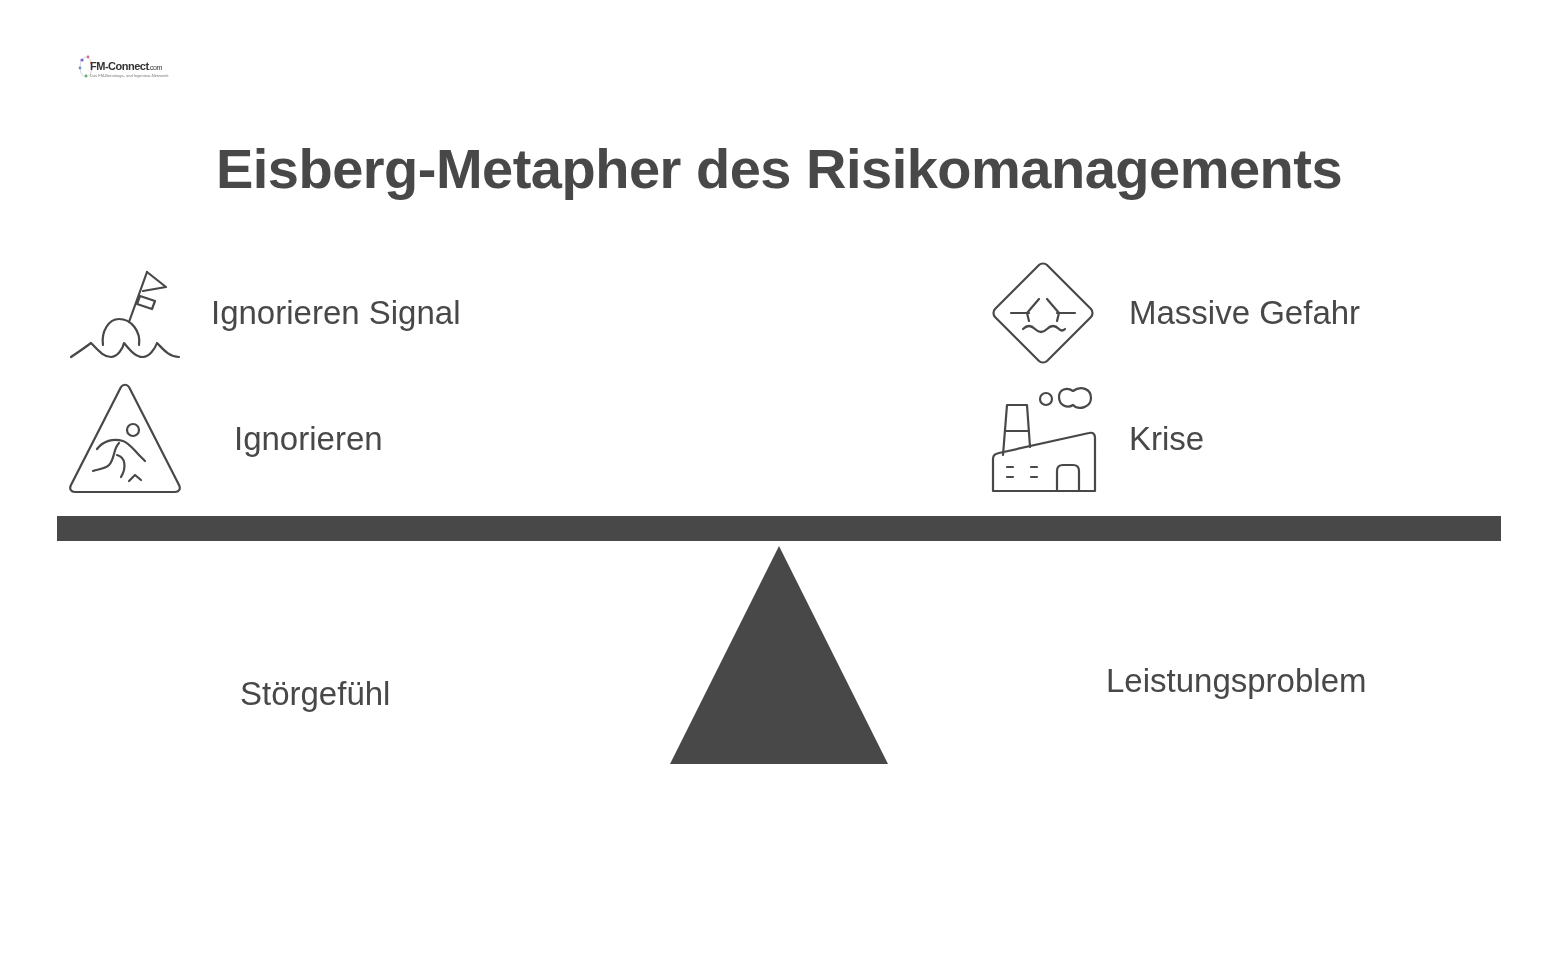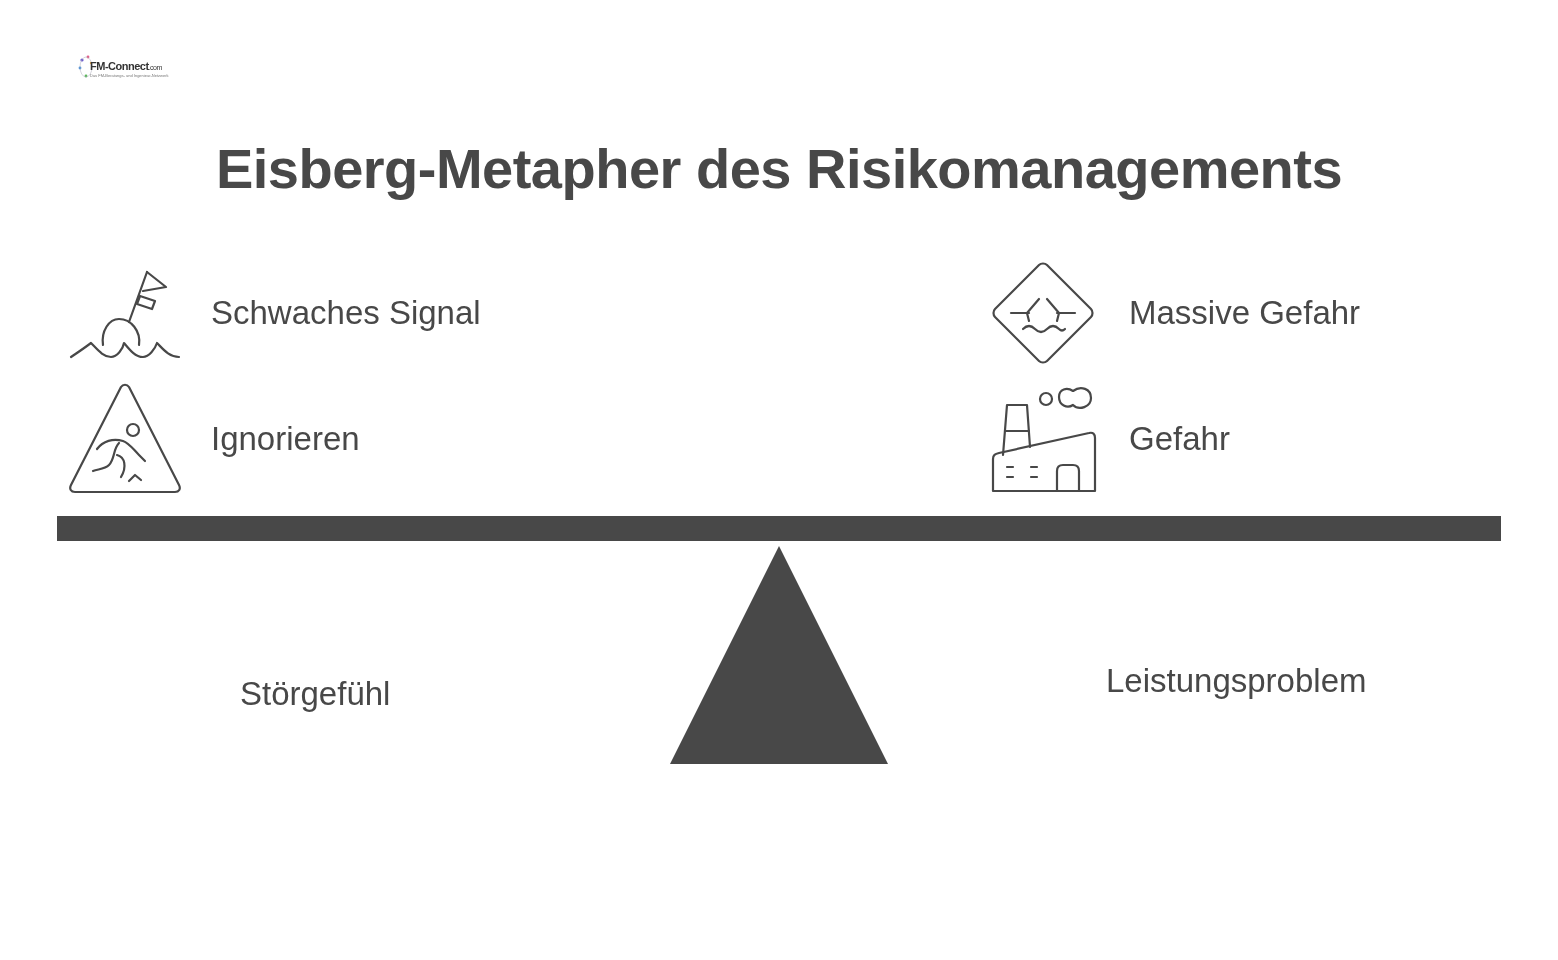--- a/index.html
+++ b/index.html
@@ -37,24 +37,24 @@
 <div class="title">Eisberg-Metapher des Risikomanagements</div>
 
 <div class="item" style="left:69px; top:257px;">
   <svg class="icon" viewBox="0 0 112 112" width="112" height="112" fill="none" stroke="#484848" stroke-width="2.2" stroke-linecap="round" stroke-linejoin="round">
     <path d="M2 100 C 8 96, 14 92, 22 86 C 28 92, 34 100, 42 100 C 48 100, 54 92, 55 86 C 60 92, 66 100, 74 100 C 80 100, 86 92, 88 86 C 94 92, 100 100, 110 100"></path>
     <path d="M34 88 C 32 74, 40 62, 50 62 C 62 62, 72 74, 70 88"></path>
     <path d="M60 65 L 78 15"></path>
     <path d="M78 15 L 97 30 L 74 34"></path>
     <path d="M71 39 L 86 44 L 83 52 L 68 47 Z"></path>
   </svg>
-  <div class="label">Schwaches Signal</div>
+  <div class="label">Ignorieren Signal</div>
 </div>
 
-<div class="item" style="left:69px; top:383px;">
+<div class="item" style="left:69px; top:383px;gap:23px;">
   <svg class="icon" viewBox="0 0 112 112" width="112" height="112" fill="none" stroke="#484848" stroke-width="2.2" stroke-linecap="round" stroke-linejoin="round">
     <path d="M52 4 C 54 1, 58 1, 60 4 L 110 102 C 112 106, 110 109, 106 109 L 6 109 C 2 109, 0 106, 2 102 Z"></path>
     <circle cx="64" cy="47" r="6"></circle>
     <path d="M28 66 C 34 58, 44 55, 54 58 C 60 60, 64 66, 70 72 L 76 78"></path>
     <path d="M50 60 C 44 66, 46 76, 40 82 C 36 86, 30 86, 24 88"></path>
     <path d="M48 72 C 56 74, 58 84, 52 94"></path>
     <path d="M60 98 L 66 92 L 72 97"></path>
   </svg>
   <div class="label">Ignorieren</div>
 </div>
@@ -76,21 +76,21 @@
 <div class="item" style="left:987px; top:383px;">
   <svg class="icon" viewBox="0 0 112 112" width="112" height="112" fill="none" stroke="#484848" stroke-width="2.2" stroke-linecap="round" stroke-linejoin="round">
     <circle cx="59" cy="16" r="6"></circle>
     <path d="M86 8 C 80 4, 72 6, 72 14 C 72 22, 80 26, 86 22 C 92 28, 104 24, 104 15 C 104 6, 94 2, 86 8 Z"></path>
     <path d="M16 72 L 20 22 L 40 22 L 43 64"></path>
     <path d="M18 48 L 42 48"></path>
     <path d="M6 76 C 6 72, 8 71, 12 70 L 102 50 C 106 49, 108 51, 108 55 L 108 108 L 6 108 Z"></path>
     <path d="M20 84 L 26 84 M 20 94 L 26 94 M 44 84 L 50 84 M 44 94 L 50 94"></path>
     <path d="M70 108 L 70 88 C 70 84, 72 82, 76 82 L 86 82 C 90 82, 92 84, 92 88 L 92 108"></path>
   </svg>
-  <div class="label">Gefahr</div>
+  <div class="label">Krise</div>
 </div>
 
 <div class="beam"></div>
 
 <svg class="fulcrum" viewBox="0 0 218 218" width="218" height="218">
   <polygon points="109,0 218,218 0,218" fill="#484848"></polygon>
 </svg>
 
 <div class="sublabel" style="left:240px;margin-top:21px;">Störgefühl</div>
 <div class="sublabel" style="left:1106px;margin-top:8px;">Leistungsproblem</div>

